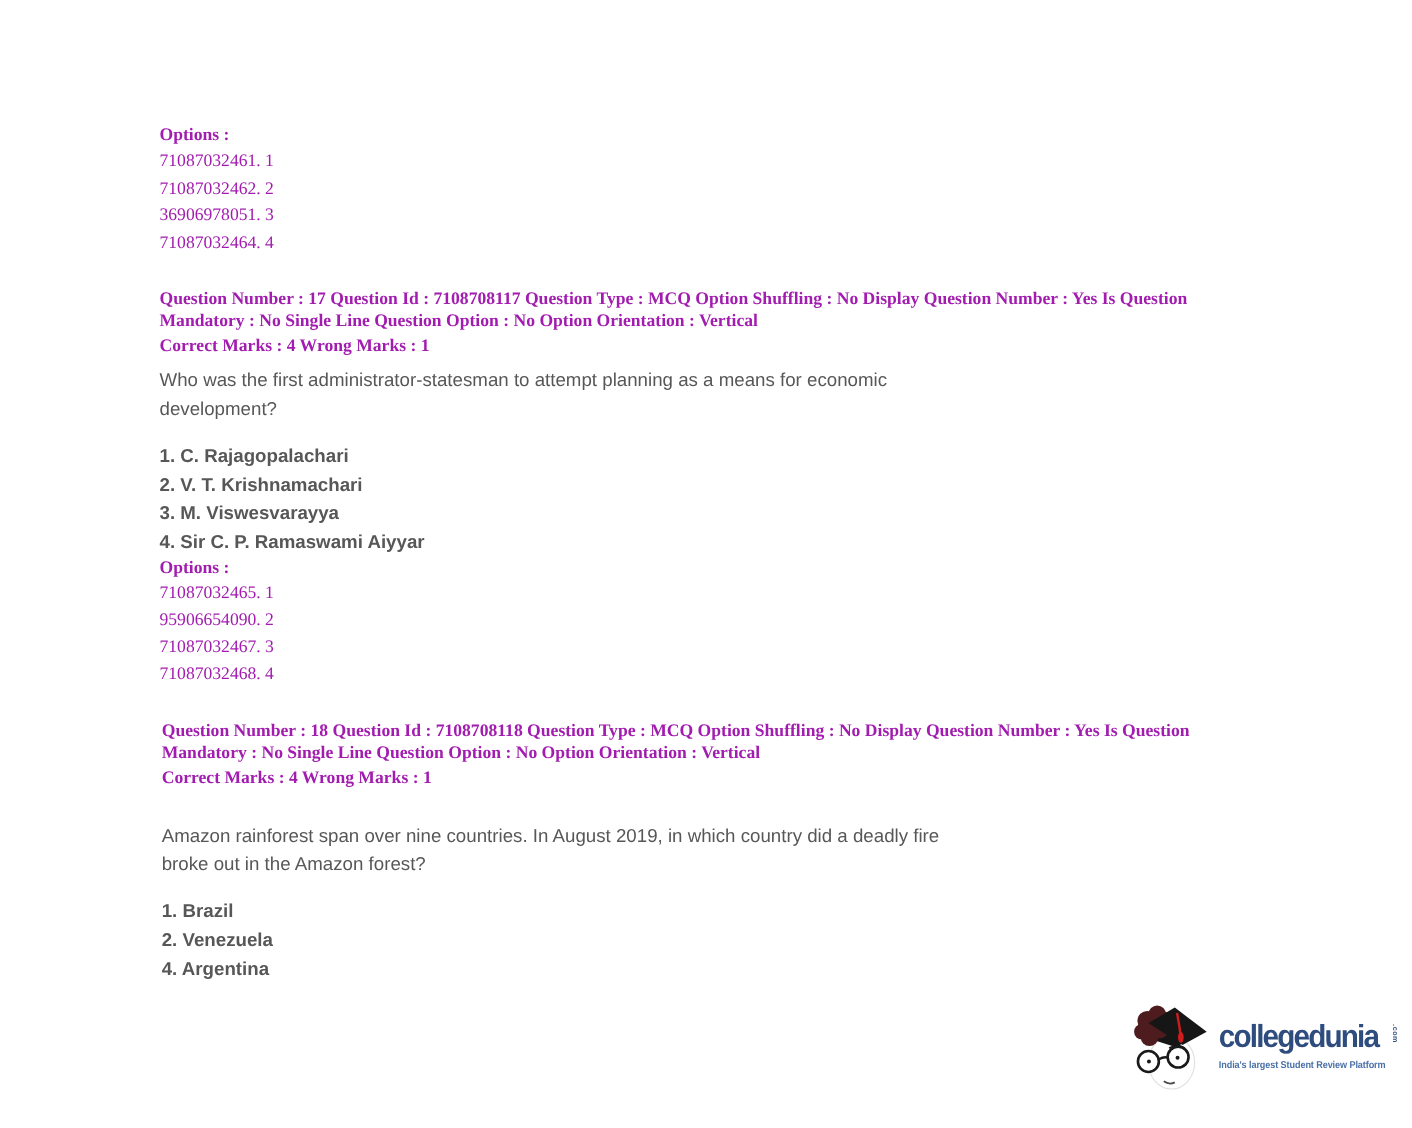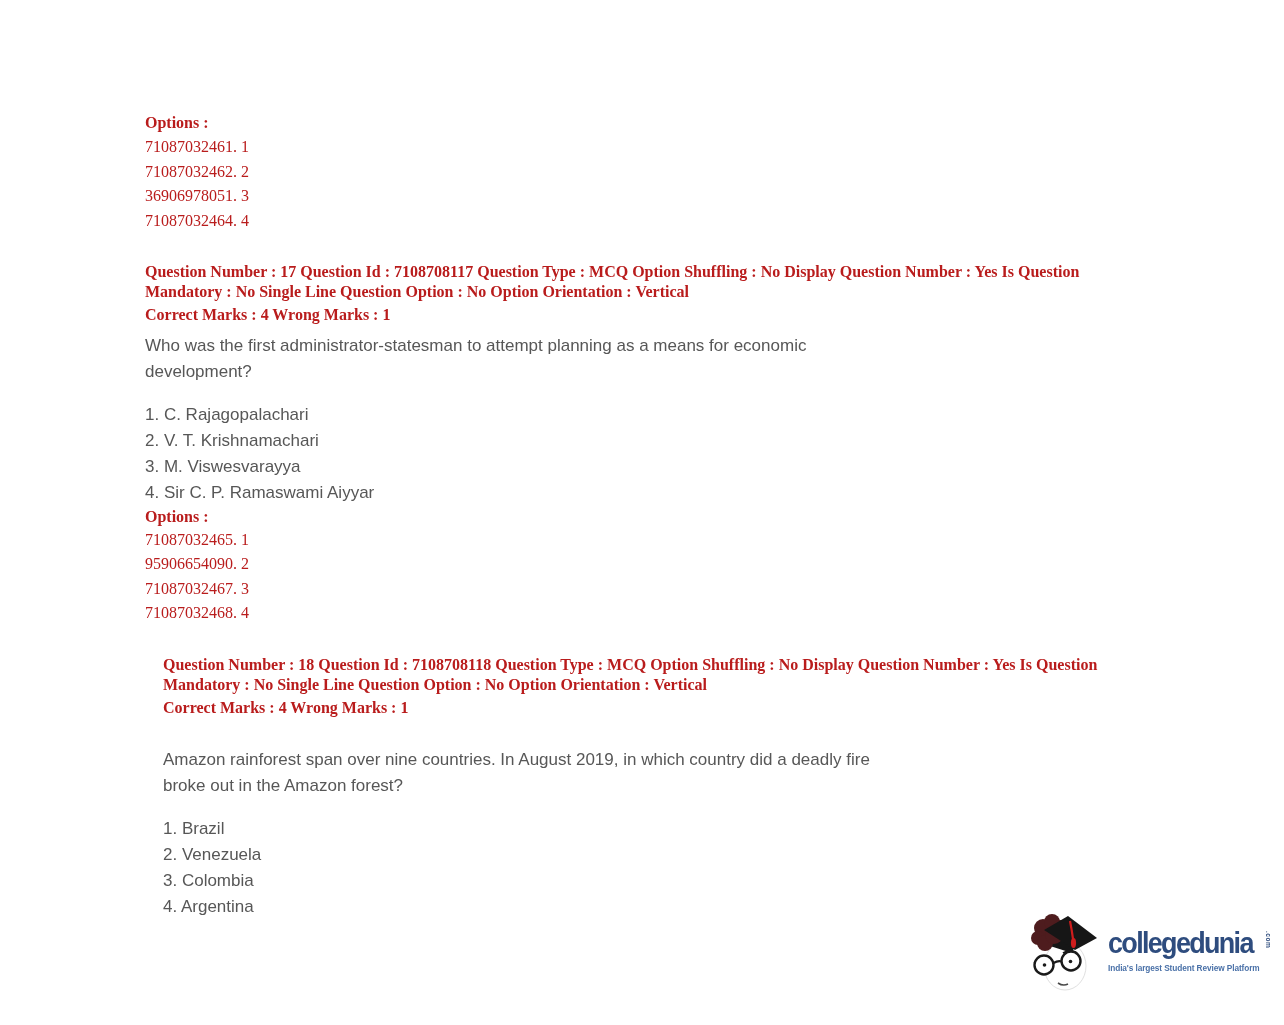--- a/index.html
+++ b/index.html
@@ -2,31 +2,31 @@
 <html><head>
 <meta charset="utf-8">
 <style>
   * { margin: 0; padding: 0; box-sizing: border-box; }
   html, body { width: 1284px; height: 1025px; background: #ffffff; overflow: hidden; }
   body { position: relative; font-family: "Liberation Serif", serif; }
 
   .block { position: absolute; }
 
   
-  .serif  { font-family: "Liberation Serif", serif; font-size: 16px; color: #b91c1c; }
+  .serif  { font-family: "Liberation Serif", serif; font-size: 16px; color: #a21caf; }
   .bold   { font-weight: 700; }
   .lh-serif { line-height: 24.4px; }
   .meta-line { line-height: 20px; width: 945px; }
   .marks-line { line-height: 20px; margin-top: 3px; }
 
   
   .sans { font-family: "Liberation Sans", sans-serif; font-size: 17px; color: #575757; line-height: 26px; }
   .qtext-17 { margin-top: 8px;  max-width: 690px; }
   .qtext-18 { margin-top: 29px; max-width: 722px; }
-  .choices { margin-top: 17px; }
+  .choices { margin-top: 17px; font-weight: bold; }
 
   .opt-label-17 { margin-top: 0; line-height: 22px; }
 
   
   .logo { position: absolute; left: 1030px; top: 913px; width: 228px; height: 90px; }
   .mascot { position: absolute; left: 0; top: 0; }
   .brand-wrap { position: absolute; left: 78px; top: 14px; white-space: nowrap; }
   .brand {
     font-family: "Liberation Sans", sans-serif;
     font-weight: 700; font-size: 29px; letter-spacing: -1.8px;
@@ -71,28 +71,27 @@
       <p class="sans">3. M. Viswesvarayya</p>
       <p class="sans">4. Sir C. P. Ramaswami Aiyyar</p>
     </div>
     <p class="serif bold opt-label-17">Options :</p>
     <p class="serif lh-serif">71087032465. 1</p>
     <p class="serif lh-serif">95906654090. 2</p>
     <p class="serif lh-serif">71087032467. 3</p>
     <p class="serif lh-serif">71087032468. 4</p>
   </section>
 
-  <section class="block" style="left:163px; top:655px;">
+  <section class="block" style="left:147px; top:655px;">
     <p class="serif bold meta-line">Question Number : 18 Question Id : 7108708118 Question Type : MCQ Option Shuffling : No Display Question Number : Yes Is Question Mandatory : No Single Line Question Option : No Option Orientation : Vertical</p>
     <p class="serif bold marks-line">Correct Marks : 4 Wrong Marks : 1</p>
     <p class="sans qtext-18">Amazon rainforest span over nine countries. In August 2019, in which country did a deadly fire broke out in the Amazon forest?</p>
     <div class="choices">
       <p class="sans">1. Brazil</p>
       <p class="sans">2. Venezuela</p>
-      <p class="sans">3. Colombia</p>
       <p class="sans">4. Argentina</p>
     </div>
   </section>
 
   <div class="logo">
     <svg class="mascot" width="68" height="84" viewBox="0 0 68 84">
 
       <ellipse cx="35" cy="53" rx="21" ry="24" fill="#ffffff" stroke="#e0e0e0" stroke-width="1"></ellipse>
 
       <path d="M18 22 L46 30 L42 40 L20 33 Z" fill="#161616"></path>

